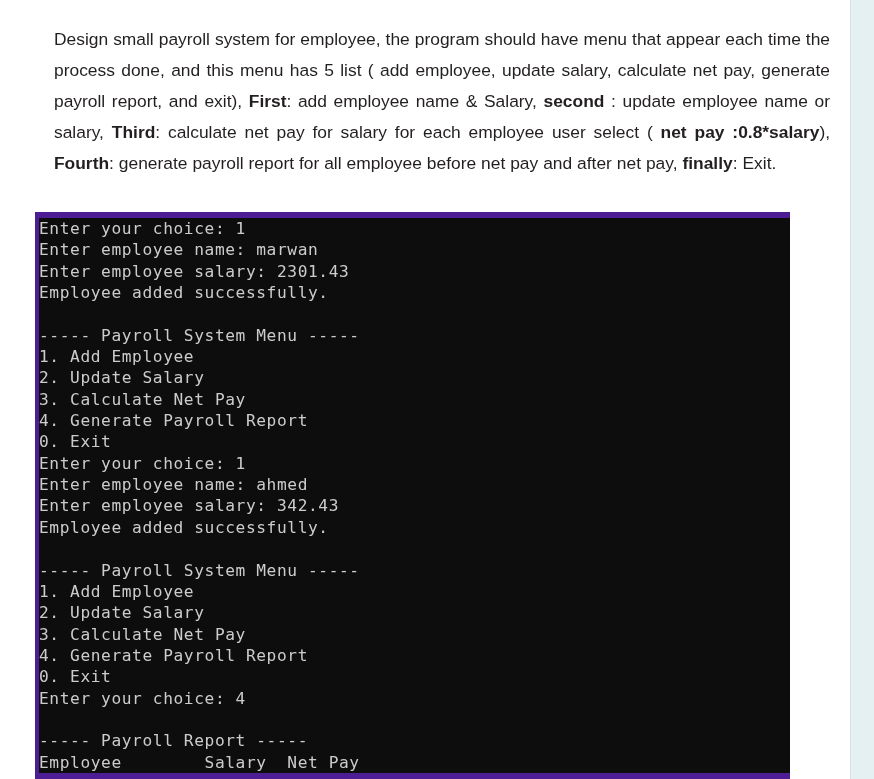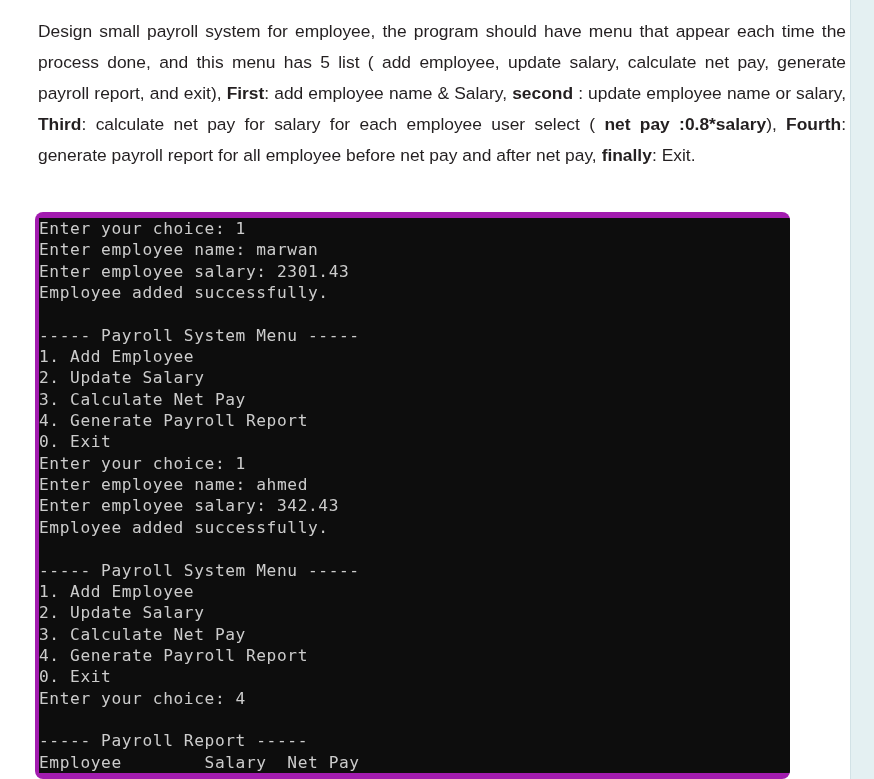--- a/index.html
+++ b/index.html
@@ -40,40 +40,39 @@
     top: 0px;
     width: 808px;
   }
   #prose {
     font-family: "Liberation Sans", sans-serif;
     font-size: 17.4px;
     line-height: 31px;
     color: #231f20;
     text-align: justify;
     text-justify: inter-word;
-    margin: 0;
-    padding-top: 16px;
+    margin: 16px;
+    padding-top: 8px;
     word-spacing: 0.1px;
   }
   #prose .b {
     font-weight: bold;
   }
 
   
   #console {
     position: absolute;
     left: 35px;
     top: 212px;
     width: 755px;
     height: 567px;
-    background: #a21caf;
+    background: #4c1d95;
     overflow: hidden;
     box-sizing: border-box;
     padding: 6px 0 8px 4px;
-    border-radius: 8px;
   }
   #console-lines {
     font-family: "DejaVu Sans Mono", "Liberation Mono", monospace;
     font-size: 16.2px;
     line-height: 21.35px;
     color: #cccccc;
     white-space: pre;
     letter-spacing: 0.6px;
     margin: 0;
   }

